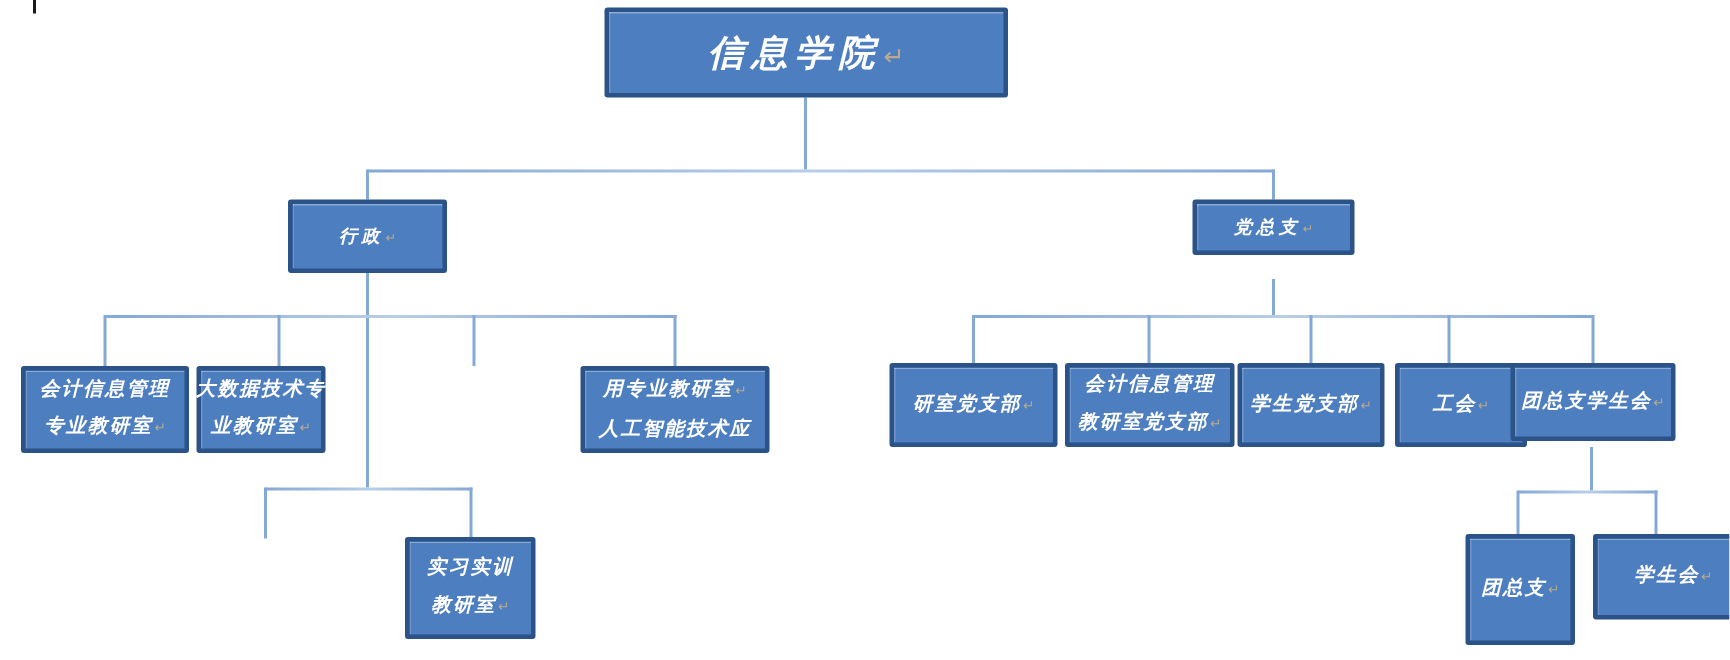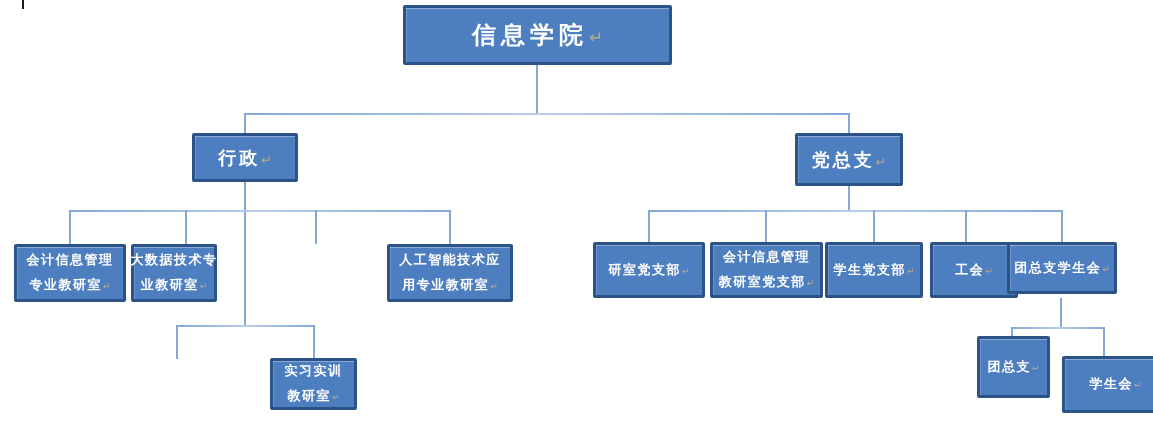--- a/index.html
+++ b/index.html
@@ -22,24 +22,25 @@
     border: 3px solid var(--box-border, #2b5387);
     border-radius: 2px;
     box-shadow: inset 0 1px 0 rgba(255,255,255,0.35), inset 1px 0 0 rgba(255,255,255,0.18);
     color: var(--text, #ffffff);
     font-weight: bold;
     text-align: center;
     display: flex;
     flex-direction: column;
     align-items: center;
     justify-content: center;
+    font-style: italic;
   }
   .node .ln { display: block; white-space: nowrap; }
   .lvl1 { font-size: 24px; letter-spacing: 5px; }
-  .lvl2 { font-size: 18px; letter-spacing: 3px; }
+  .lvl2 { font-size: 12px; letter-spacing: 3px; }
   .lvl3 { font-size: 13px; letter-spacing: 1.5px; line-height: 25px; }
   .mark {
     color: var(--return-mark, #b9a98f);
     font-size: 0.7em;
     font-weight: normal;
     margin-left: 1px;
     letter-spacing: 0;
   }
   .vline, .hline { position: absolute; background: var(--connector, #84a9d6); }
   .vline { width: 2px; }
@@ -83,38 +84,38 @@
   <div class="vline" style="left:1103px;top:327px;height:29px"></div>
 
   <div class="node lvl1" style="left:403px;top:5px;width:269px;height:60px">
     <span class="ln"><span>信息学院</span><span class="mark">↵</span></span>
   </div>
 
   <div class="node lvl2" style="left:192px;top:133px;width:106px;height:49px">
     <span class="ln"><span>行政</span><span class="mark">↵</span></span>
   </div>
 
-  <div class="node lvl2" style="left:795px;top:133px;width:108px;height:53px">
+  <div class="node lvl2" style="left:795px;top:133px;width:108px;height:37px">
     <span class="ln"><span>党总支</span><span class="mark">↵</span></span>
   </div>
 
   <div class="node lvl3" style="left:14px;top:244px;width:112px;height:58px">
     <span class="ln"><span>会计信息管理</span></span>
     <span class="ln"><span>专业教研室</span><span class="mark">↵</span></span>
   </div>
 
   <div class="node lvl3" style="left:131px;top:244px;width:86px;height:58px">
     <span class="ln"><span>大数据技术专</span></span>
     <span class="ln"><span>业教研室</span><span class="mark">↵</span></span>
   </div>
 
 
   <div class="node lvl3" style="left:387px;top:244px;width:126px;height:58px">
+    <span class="ln"><span>用专业教研室</span><span class="mark">↵</span></span>
     <span class="ln"><span>人工智能技术应</span></span>
-    <span class="ln"><span>用专业教研室</span><span class="mark">↵</span></span>
   </div>
 
   <div class="node lvl3" style="left:593px;top:242px;width:112px;height:56px">
     <span class="ln"><span>研室党支部</span><span class="mark">↵</span></span>
   </div>
 
   <div class="node lvl3" style="left:710px;top:242px;width:113px;height:56px">
     <span class="ln"><span>会计信息管理</span></span>
     <span class="ln"><span>教研室党支部</span><span class="mark">↵</span></span>
   </div>
@@ -125,26 +126,26 @@
 
   <div class="node lvl3" style="left:930px;top:242px;width:88px;height:56px">
     <span class="ln"><span>工会</span><span class="mark">↵</span></span>
   </div>
 
   <div class="node lvl3" style="left:1007px;top:242px;width:110px;height:52px">
     <span class="ln"><span>团总支学生会</span><span class="mark">↵</span></span>
   </div>
 
 
-  <div class="node lvl3" style="left:270px;top:358px;width:87px;height:52px">
+  <div class="node lvl3" style="left:270px;top:358px;width:87px;height:68px">
     <span class="ln"><span>实习实训</span></span>
     <span class="ln"><span>教研室</span><span class="mark">↵</span></span>
   </div>
 
-  <div class="node lvl3" style="left:977px;top:336px;width:73px;height:62px">
+  <div class="node lvl3" style="left:977px;top:356px;width:73px;height:74px">
     <span class="ln"><span>团总支</span><span class="mark">↵</span></span>
   </div>
 
   <div class="node lvl3" style="left:1062px;top:356px;width:107px;height:57px">
     <span class="ln"><span>学生会</span><span class="mark">↵</span></span>
   </div>
 
 </div>
 
 </body></html>

